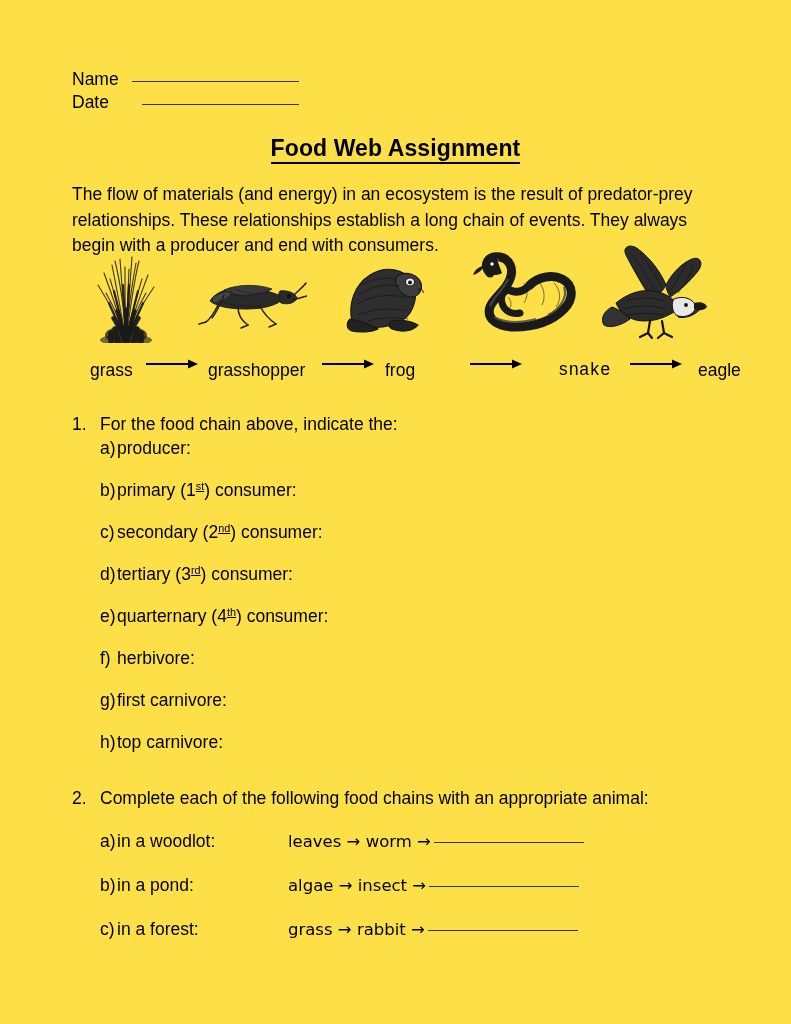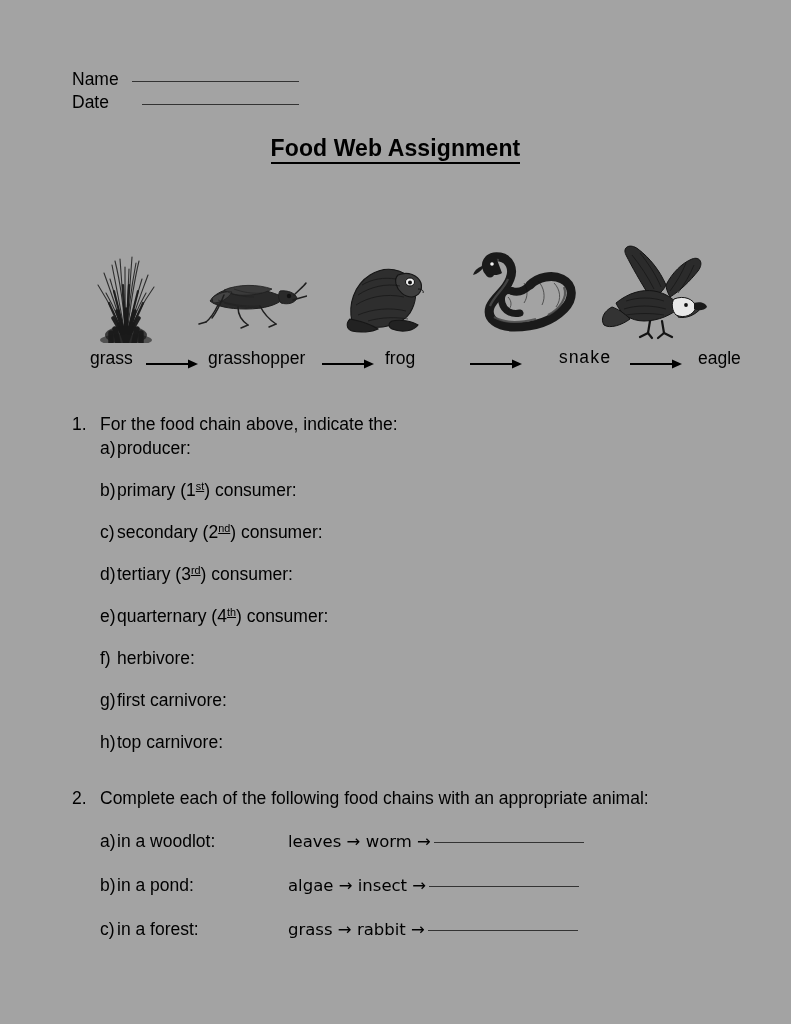--- a/index.html
+++ b/index.html
@@ -14,21 +14,21 @@
     font-family: "Liberation Sans", sans-serif;
     color: #000000;
     overflow: hidden;
   }
 
   .page {
     position: absolute;
     left: 0; top: 0;
     width: 791px;
     height: 1024px;
-    background: #a3a3a3;
+    background: #fde047;
   }
 
   
   .hdr {
     position: absolute;
     left: 72px;
     top: 68px;
     font-size: 17.5px;
     line-height: 23px;
   }
@@ -94,21 +94,21 @@
   .chain-labels {
     position: absolute;
     left: 72px;
     top: 348px;
     width: 660px;
     height: 28px;
     font-size: 17.5px;
   }
   .clabel {
     position: absolute;
-    top: 0;
+    top: 12px;
     white-space: nowrap;
   }
   .carrow {
     position: absolute;
     top: 11px;
     height: 10px;
   }
   .carrow svg { display: block; }
 
   
@@ -194,20 +194,21 @@
     <div class="hdr-row hdr-date">
       <span class="hdr-label">Date</span>
       <span class="hdr-rule"></span>
     </div>
   </div>
 
   <div class="title">
     <span>Food Web Assignment</span>
   </div>
 
+  <div class="intro">The flow of materials (and energy) in an ecosystem is the result of predator-prey relationships. These relationships establish a long chain of events. They always begin with a producer and end with consumers.</div>
 
   <div class="chain-figures">
 
     <div class="fig" style="left:12px; bottom:2px;">
       <svg width="84" height="92" viewBox="0 0 84 92">
         <g stroke="#1a1a1a" fill="none" stroke-linecap="round">
           <g stroke-width="1.1" opacity="0.85">
             <path d="M42 90 C38 64 33 40 28 14"></path>
               <path d="M42 90 C44 62 47 38 52 12"></path>
             <path d="M42 90 C36 66 28 44 20 22"></path>

